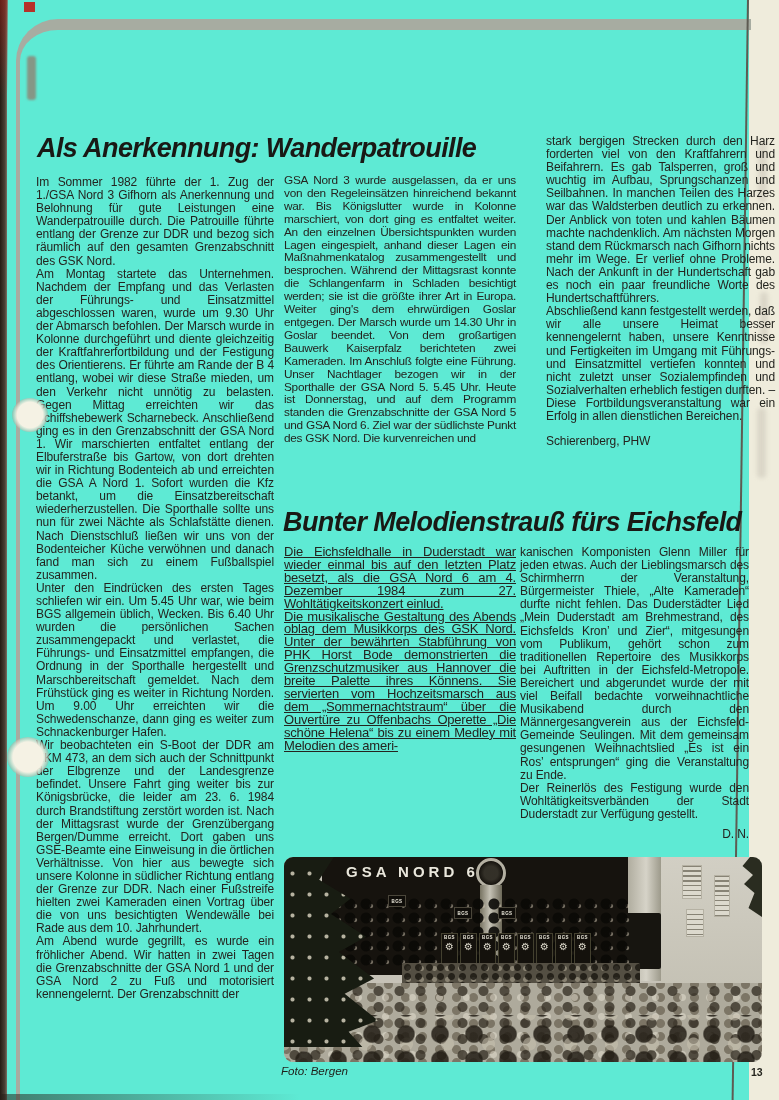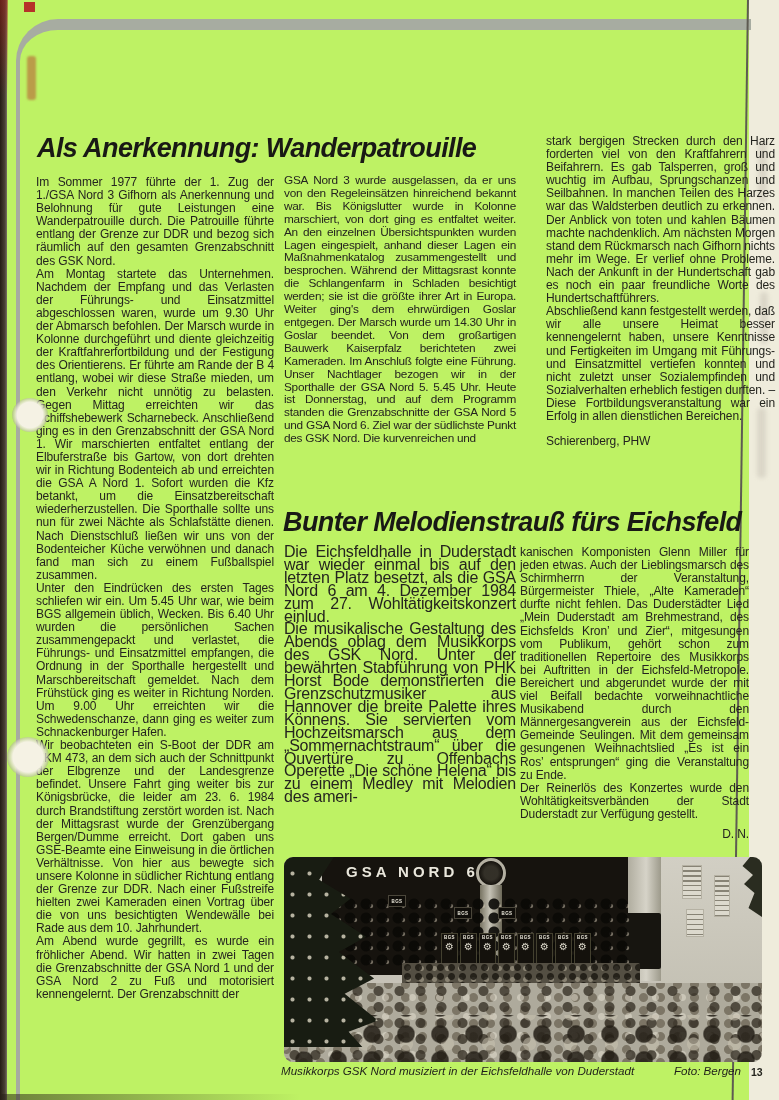--- a/index.html
+++ b/index.html
@@ -1,16 +1,16 @@
 <!DOCTYPE html>
 <html><head>
 <meta charset="utf-8">
 <style>
   html,body{margin:0;padding:0;background:#d9d5c7;}
-  .page{position:relative;width:779px;height:1100px;background:#bef264;overflow:hidden;
+  .page{position:relative;width:779px;height:1100px;background:#5eead4;overflow:hidden;
         font-family:"Liberation Sans",sans-serif;color:#23231e;}
   .abs{position:absolute;}
   
   .frame{left:16px;top:19px;width:731px;height:1081px;border-top:11px solid #a7aca1;
          border-left:4px solid #a7aca1;border-top-left-radius:42px;}
   .edge-left{left:0;top:0;width:7px;height:1100px;
              background:linear-gradient(90deg,#241c14,#4a4136 70%,#7a7264);}
   .edge-red{left:0;top:0;width:8px;height:95px;
             background:linear-gradient(180deg,rgba(158,35,28,.55),rgba(158,35,28,0));}
   .red-mark1{left:24px;top:2px;width:11px;height:10px;background:#b63229;}
@@ -34,21 +34,21 @@
             white-space:nowrap;}
   .h1a{left:37px;top:133px;}
   .h2a{left:283px;top:507px;text-align:right;}
   .col{text-align:justify;}
   .b{font-size:12px;line-height:13.1px;text-align:justify;letter-spacing:-.1px;margin:0;color:#24241f;}
   .c1{left:36px;top:176px;width:238px;}
   .c2{left:284px;top:174px;width:232px;}
   .c2 .b{font-size:11.8px;line-height:12.9px;letter-spacing:-.25px;}
   .c3{left:546px;top:135px;width:229px;}
   .cA{left:284px;top:546px;width:232px;}
-  .cA .b{font-size:16px;line-height:12.9px;letter-spacing:-.2px;}
+  .cA .b{font-size:13px;line-height:12.9px;letter-spacing:-.2px;text-decoration:underline;}
   .cB{left:520px;top:546px;width:229px;}
   .byline-right{text-align:left;margin-top:12px;font-size:12px;color:#24241f;}
   .inline-byline{float:right;padding-left:8px;margin-top:20px;}
   
   .photo{left:284px;top:857px;width:478px;height:205px;border-radius:9px;overflow:hidden;
          background:#c6c2b7;}
   .photo .abs{position:absolute;}
   .ph-backdrop{left:38px;top:0;width:318px;height:118px;background:#16130e;}
   .ph-title{left:62px;top:6px;font-size:15px;font-weight:bold;letter-spacing:4px;color:#eae7dc;
             white-space:nowrap;}
@@ -116,21 +116,21 @@
   <div class="abs red-mark2"></div>
   <div class="abs page-line"></div>
   <div class="abs smudge sm1"></div>
   <div class="abs smudge sm2"></div>
   <div class="abs smudge sm3"></div>
   <div class="abs bottom-shadow"></div>
 
   <div class="abs headline h1a">Als Anerkennung: Wanderpatrouille</div>
 
   <div class="abs col c1">
-    <p class="b">Im Sommer 1977 führte der 1. Zug der 1./GSA Nord 3 Gifhorn als Anerkennung und Belohnung für gute Leistungen eine Wanderpatrouille durch. Die Patrouille führte entlang der Grenze zur DDR und bezog sich räumlich auf den gesamten Grenzabschnitt des GSK Nord.</p>
+    <p class="b">Im Sommer 1982 führte der 1. Zug der 1./GSA Nord 3 Gifhorn als Anerkennung und Belohnung für gute Leistungen eine Wanderpatrouille durch. Die Patrouille führte entlang der Grenze zur DDR und bezog sich räumlich auf den gesamten Grenzabschnitt des GSK Nord.</p>
     <p class="b">Am Montag startete das Unternehmen. Nachdem der Empfang und das Verlasten der Führungs- und Einsatzmittel abgeschlossen waren, wurde um 9.30 Uhr der Abmarsch befohlen. Der Marsch wurde in Kolonne durchgeführt und diente gleichzeitig der Kraftfahrerfortbildung und der Festigung des Orientierens. Er führte am Rande der B 4 entlang, wobei wir diese Straße mieden, um den Verkehr nicht unnötig zu belasten. Gegen Mittag erreichten wir das Schiffshebewerk Scharnebeck. Anschließend ging es in den Grenzabschnitt der GSA Nord 1. Wir marschierten entfaltet entlang der Elbuferstraße bis Gartow, von dort drehten wir in Richtung Bodenteich ab und erreichten die GSA A Nord 1. Sofort wurden die Kfz betankt, um die Einsatzbereitschaft wiederherzustellen. Die Sporthalle sollte uns nun für zwei Nächte als Schlafstätte dienen. Nach Dienstschluß ließen wir uns von der Bodenteicher Küche verwöhnen und danach fand man sich zu einem Fußballspiel zusammen.</p>
     <p class="b">Unter den Eindrücken des ersten Tages schliefen wir ein. Um 5.45 Uhr war, wie beim BGS allgemein üblich, Wecken. Bis 6.40 Uhr wurden die persönlichen Sachen zusammengepackt und verlastet, die Führungs- und Einsatzmittel empfangen, die Ordnung in der Sporthalle hergestellt und Marschbereitschaft gemeldet. Nach dem Frühstück ging es weiter in Richtung Norden. Um 9.00 Uhr erreichten wir die Schwedenschanze, dann ging es weiter zum Schnackenburger Hafen.</p>
     <p class="b">Wir beobachteten ein S-Boot der DDR am EKM 473, an dem sich auch der Schnittpunkt der Elbgrenze und der Landesgrenze befindet. Unsere Fahrt ging weiter bis zur Königsbrücke, die leider am 23. 6. 1984 durch Brandstiftung zerstört worden ist. Nach der Mittagsrast wurde der Grenzübergang Bergen/Dumme erreicht. Dort gaben uns GSE-Beamte eine Einweisung in die örtlichen Verhältnisse. Von hier aus bewegte sich unsere Kolonne in südlicher Richtung entlang der Grenze zur DDR. Nach einer Fußstreife hielten zwei Kameraden einen Vortrag über die von uns besichtigten Wendewälle bei Rade aus dem 10. Jahrhundert.</p>
     <p class="b">Am Abend wurde gegrillt, es wurde ein fröhlicher Abend. Wir hatten in zwei Tagen die Grenzabschnitte der GSA Nord 1 und der GSA Nord 2 zu Fuß und motorisiert kennengelernt. Der Grenzabschnitt der</p>
   </div>
 
   <div class="abs col c2">
     <p class="b">GSA Nord 3 wurde ausgelassen, da er uns von den Regeleinsätzen hinreichend bekannt war. Bis Königslutter wurde in Kolonne marschiert, von dort ging es entfaltet weiter. An den einzelnen Übersichtspunkten wurden Lagen eingespielt, anhand dieser Lagen ein Maßnahmenkatalog zusammengestellt und besprochen. Während der Mittagsrast konnte die Schlangenfarm in Schladen besichtigt werden; sie ist die größte ihrer Art in Europa. Weiter ging's dem ehrwürdigen Goslar entgegen. Der Marsch wurde um 14.30 Uhr in Goslar beendet. Von dem großartigen Bauwerk Kaiserpfalz berichteten zwei Kameraden. Im Anschluß folgte eine Führung. Unser Nachtlager bezogen wir in der Sporthalle der GSA Nord 5. 5.45 Uhr. Heute ist Donnerstag, und auf dem Programm standen die Grenzabschnitte der GSA Nord 5 und GSA Nord 6. Ziel war der südlichste Punkt des GSK Nord. Die kurvenreichen und</p>
   </div>
 
@@ -143,21 +143,21 @@
   <div class="abs headline h2a">Bunter Melodienstrauß fürs Eichsfeld</div>
 
   <div class="abs col cA">
     <p class="b">Die Eichsfeldhalle in Duderstadt war wieder einmal bis auf den letzten Platz besetzt, als die GSA Nord 6 am 4. Dezember 1984 zum 27. Wohltätigkeitskonzert einlud.</p>
     <p class="b">Die musikalische Gestaltung des Abends oblag dem Musikkorps des GSK Nord. Unter der bewährten Stabführung von PHK Horst Bode demonstrierten die Grenzschutzmusiker aus Hannover die breite Palette ihres Könnens. Sie servierten vom Hochzeitsmarsch aus dem „Sommernachtstraum“ über die Ouvertüre zu Offenbachs Operette „Die schöne Helena“ bis zu einem Medley mit Melodien des ameri-</p>
   </div>
 
   <div class="abs col cB">
     <p class="b">kanischen Komponisten Glenn Miller für jeden etwas. Auch der Lieblingsmarsch des Schirmherrn der Veranstaltung, Bürgermeister Thiele, „Alte Kameraden“ durfte nicht fehlen. Das Duderstädter Lied „Mein Duderstadt am Brehmestrand, des Eichsfelds Kron’ und Zier“, mitgesungen vom Publikum, gehört schon zum traditionellen Repertoire des Musikkorps bei Auftritten in der Eichsfeld-Metropole. Bereichert und abgerundet wurde der mit viel Beifall bedachte vorweihnachtliche Musikabend durch den Männergesangverein aus der Eichsfeld-Gemeinde Seulingen. Mit dem gemeinsam gesungenen Weihnachtslied „Es ist ein Ros’ entsprungen“ ging die Veranstaltung zu Ende.</p>
     <p class="b">
-      <span>Der Reinerlös des Konzertes wurde den Wohltätigkeitsverbänden der Stadt Duderstadt zur Verfügung gestellt.</span>
+      <span>Der Reinerlös des Festigung wurde den Wohltätigkeitsverbänden der Stadt Duderstadt zur Verfügung gestellt.</span>
       <span class="inline-byline">D. N.</span>
     </p>
   </div>
 
   <div class="abs photo">
     <div class="abs ph-backdrop"></div>
     <div class="abs ph-title">GSA NORD 6</div>
     <div class="abs ph-wreath"></div>
     <div class="abs ph-col"></div>
     <div class="abs ph-pillar"></div>
@@ -205,21 +205,20 @@
         <span class="stand-gear">⚙</span>
       </div>
     </div>
     <div class="abs ph-gar"></div>
     <div class="abs ph-aud"></div>
     <div class="abs ph-aud2"></div>
     <div class="abs ph-tree"></div>
   </div>
 
   <div class="abs capbar">
-    <span>Musikkorps GSK Nord musiziert in der Eichsfeldhalle von Duderstadt</span>
     <span>Foto: Bergen</span>
   </div>
   <div class="abs pagenum">13</div>
 
   <div class="abs blob blob1"></div>
   <div class="abs blob blob2"></div>
 
 </div>
 
 </body></html>

